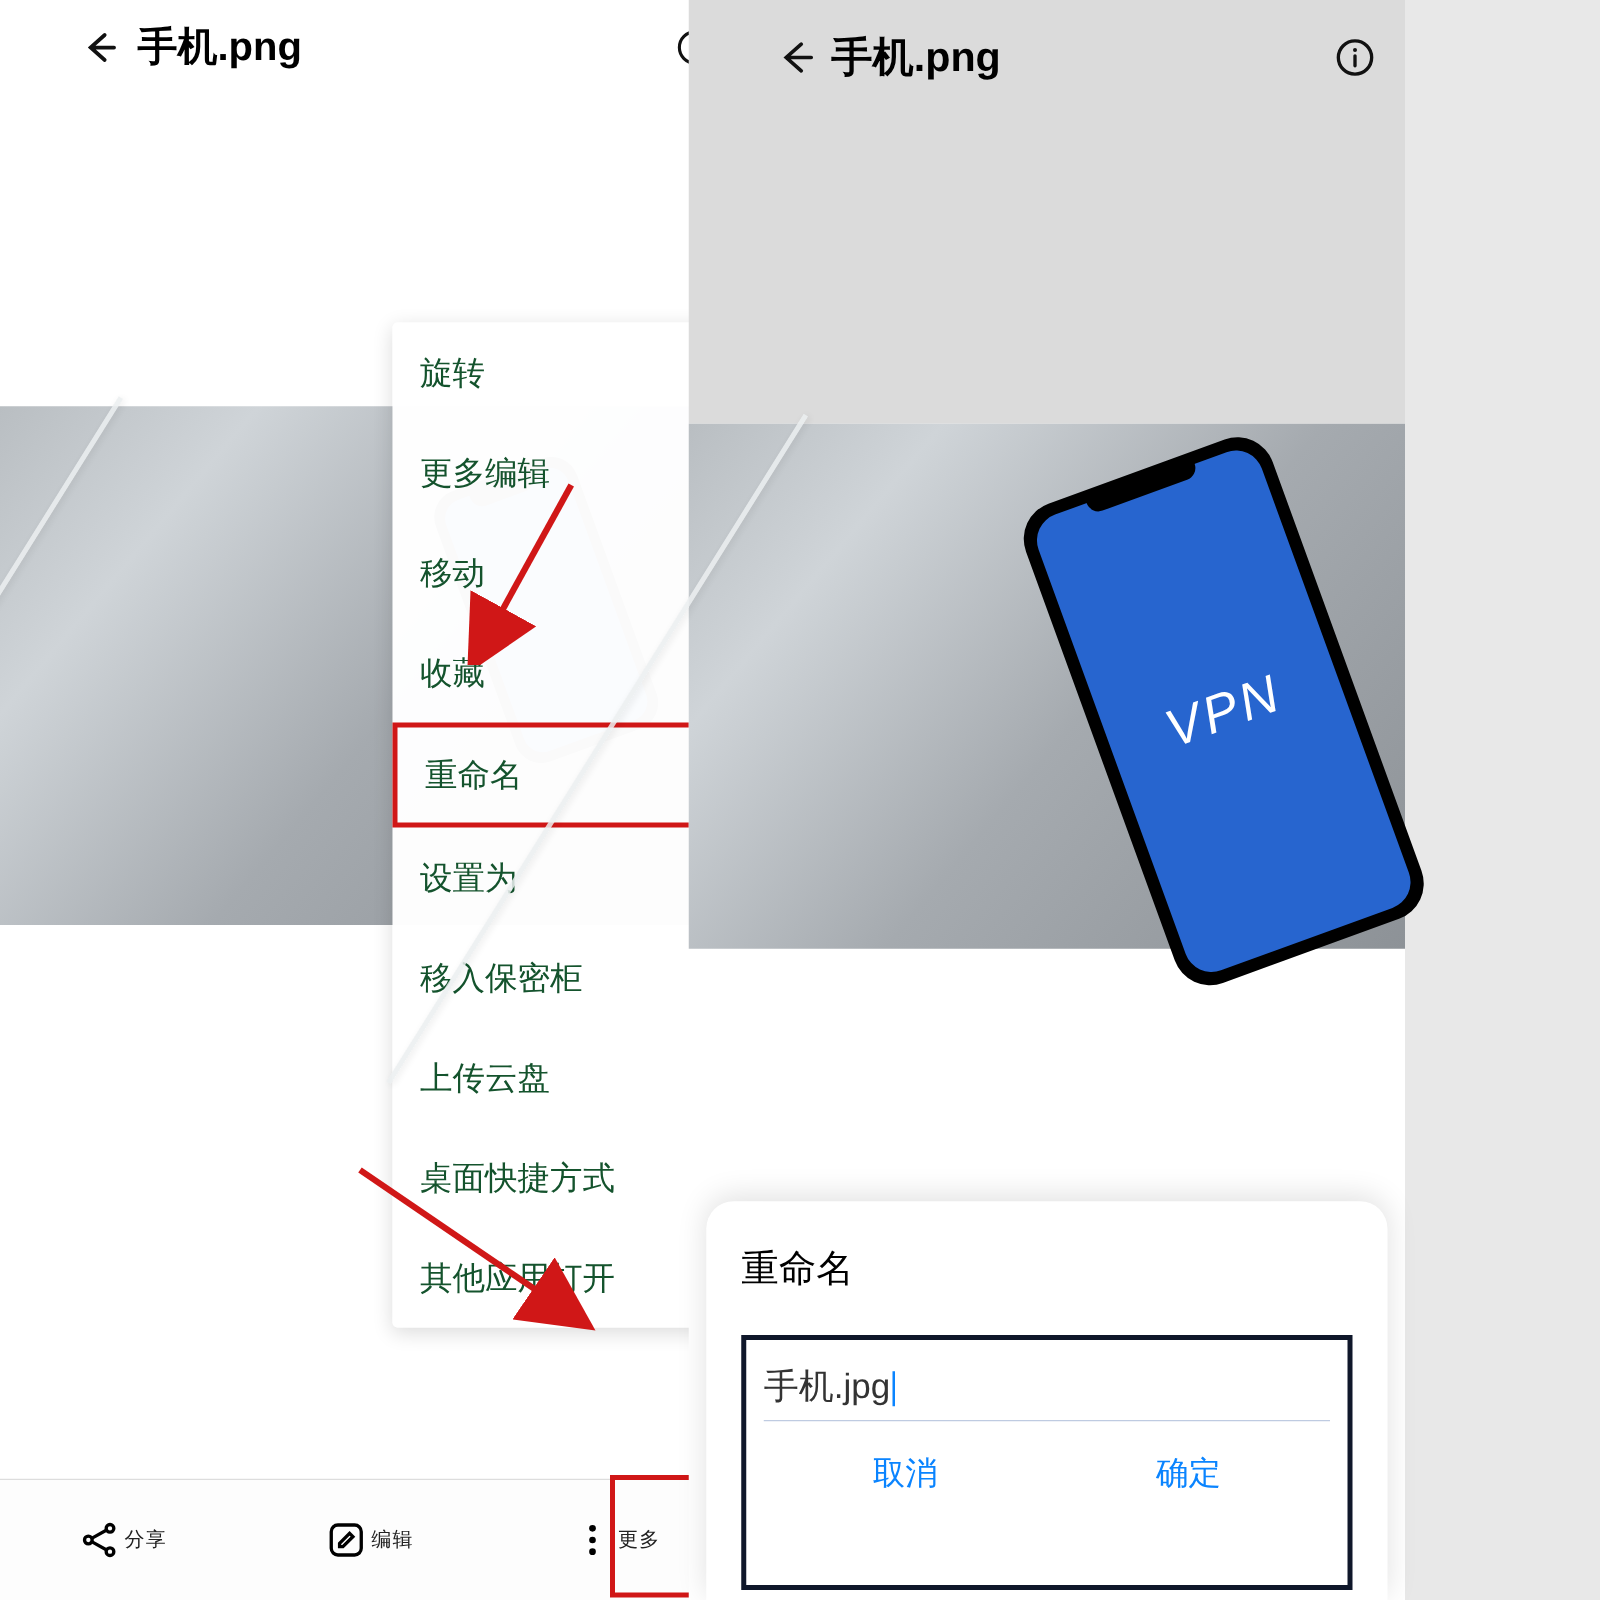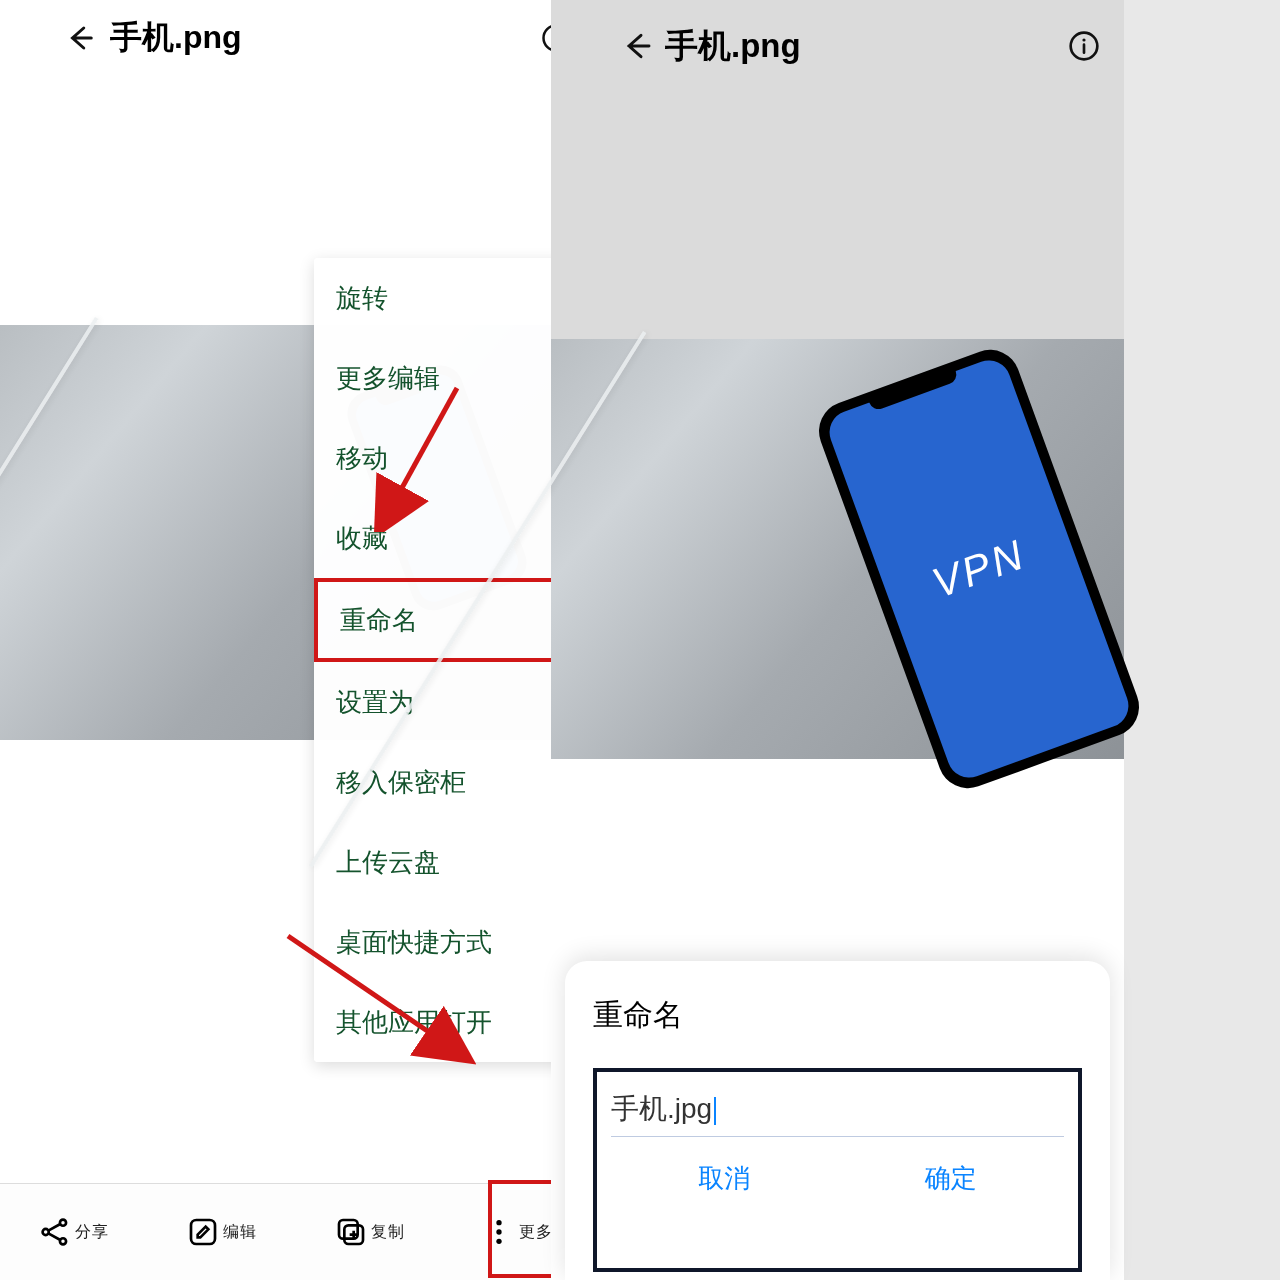--- a/index.html
+++ b/index.html
@@ -127,30 +127,20 @@
         <div class="bb-icon">
           <svg width="32" height="32" viewBox="0 0 24 24" fill="none" stroke="#000" stroke-width="2">
               <rect x="3" y="3" width="18" height="18" rx="4"></rect>
               <path d="M8 14 L14 8 L16 10 L10 16 L8 16 Z"></path>
             </svg>
         </div>
         <div class="bb-label">编辑</div>
       </div>
       <div class="bb-item">
         <div class="bb-icon">
-          <svg width="32" height="32" viewBox="0 0 24 24" fill="none" stroke="#000" stroke-width="2">
-              <rect x="3" y="3" width="14" height="14" rx="3"></rect>
-              <rect x="7" y="7" width="14" height="14" rx="3"></rect>
-              <path d="M14 11v6M11 14h6"></path>
-            </svg>
-        </div>
-        <div class="bb-label">复制</div>
-      </div>
-      <div class="bb-item">
-        <div class="bb-icon">
           <svg width="32" height="32" viewBox="0 0 24 24" fill="#000">
               <circle cx="12" cy="5" r="2"></circle>
               <circle cx="12" cy="12" r="2"></circle>
               <circle cx="12" cy="19" r="2"></circle>
             </svg>
         </div>
         <div class="bb-label">更多</div>
       </div>
       <div class="bb-highlight"></div>
     </div>

